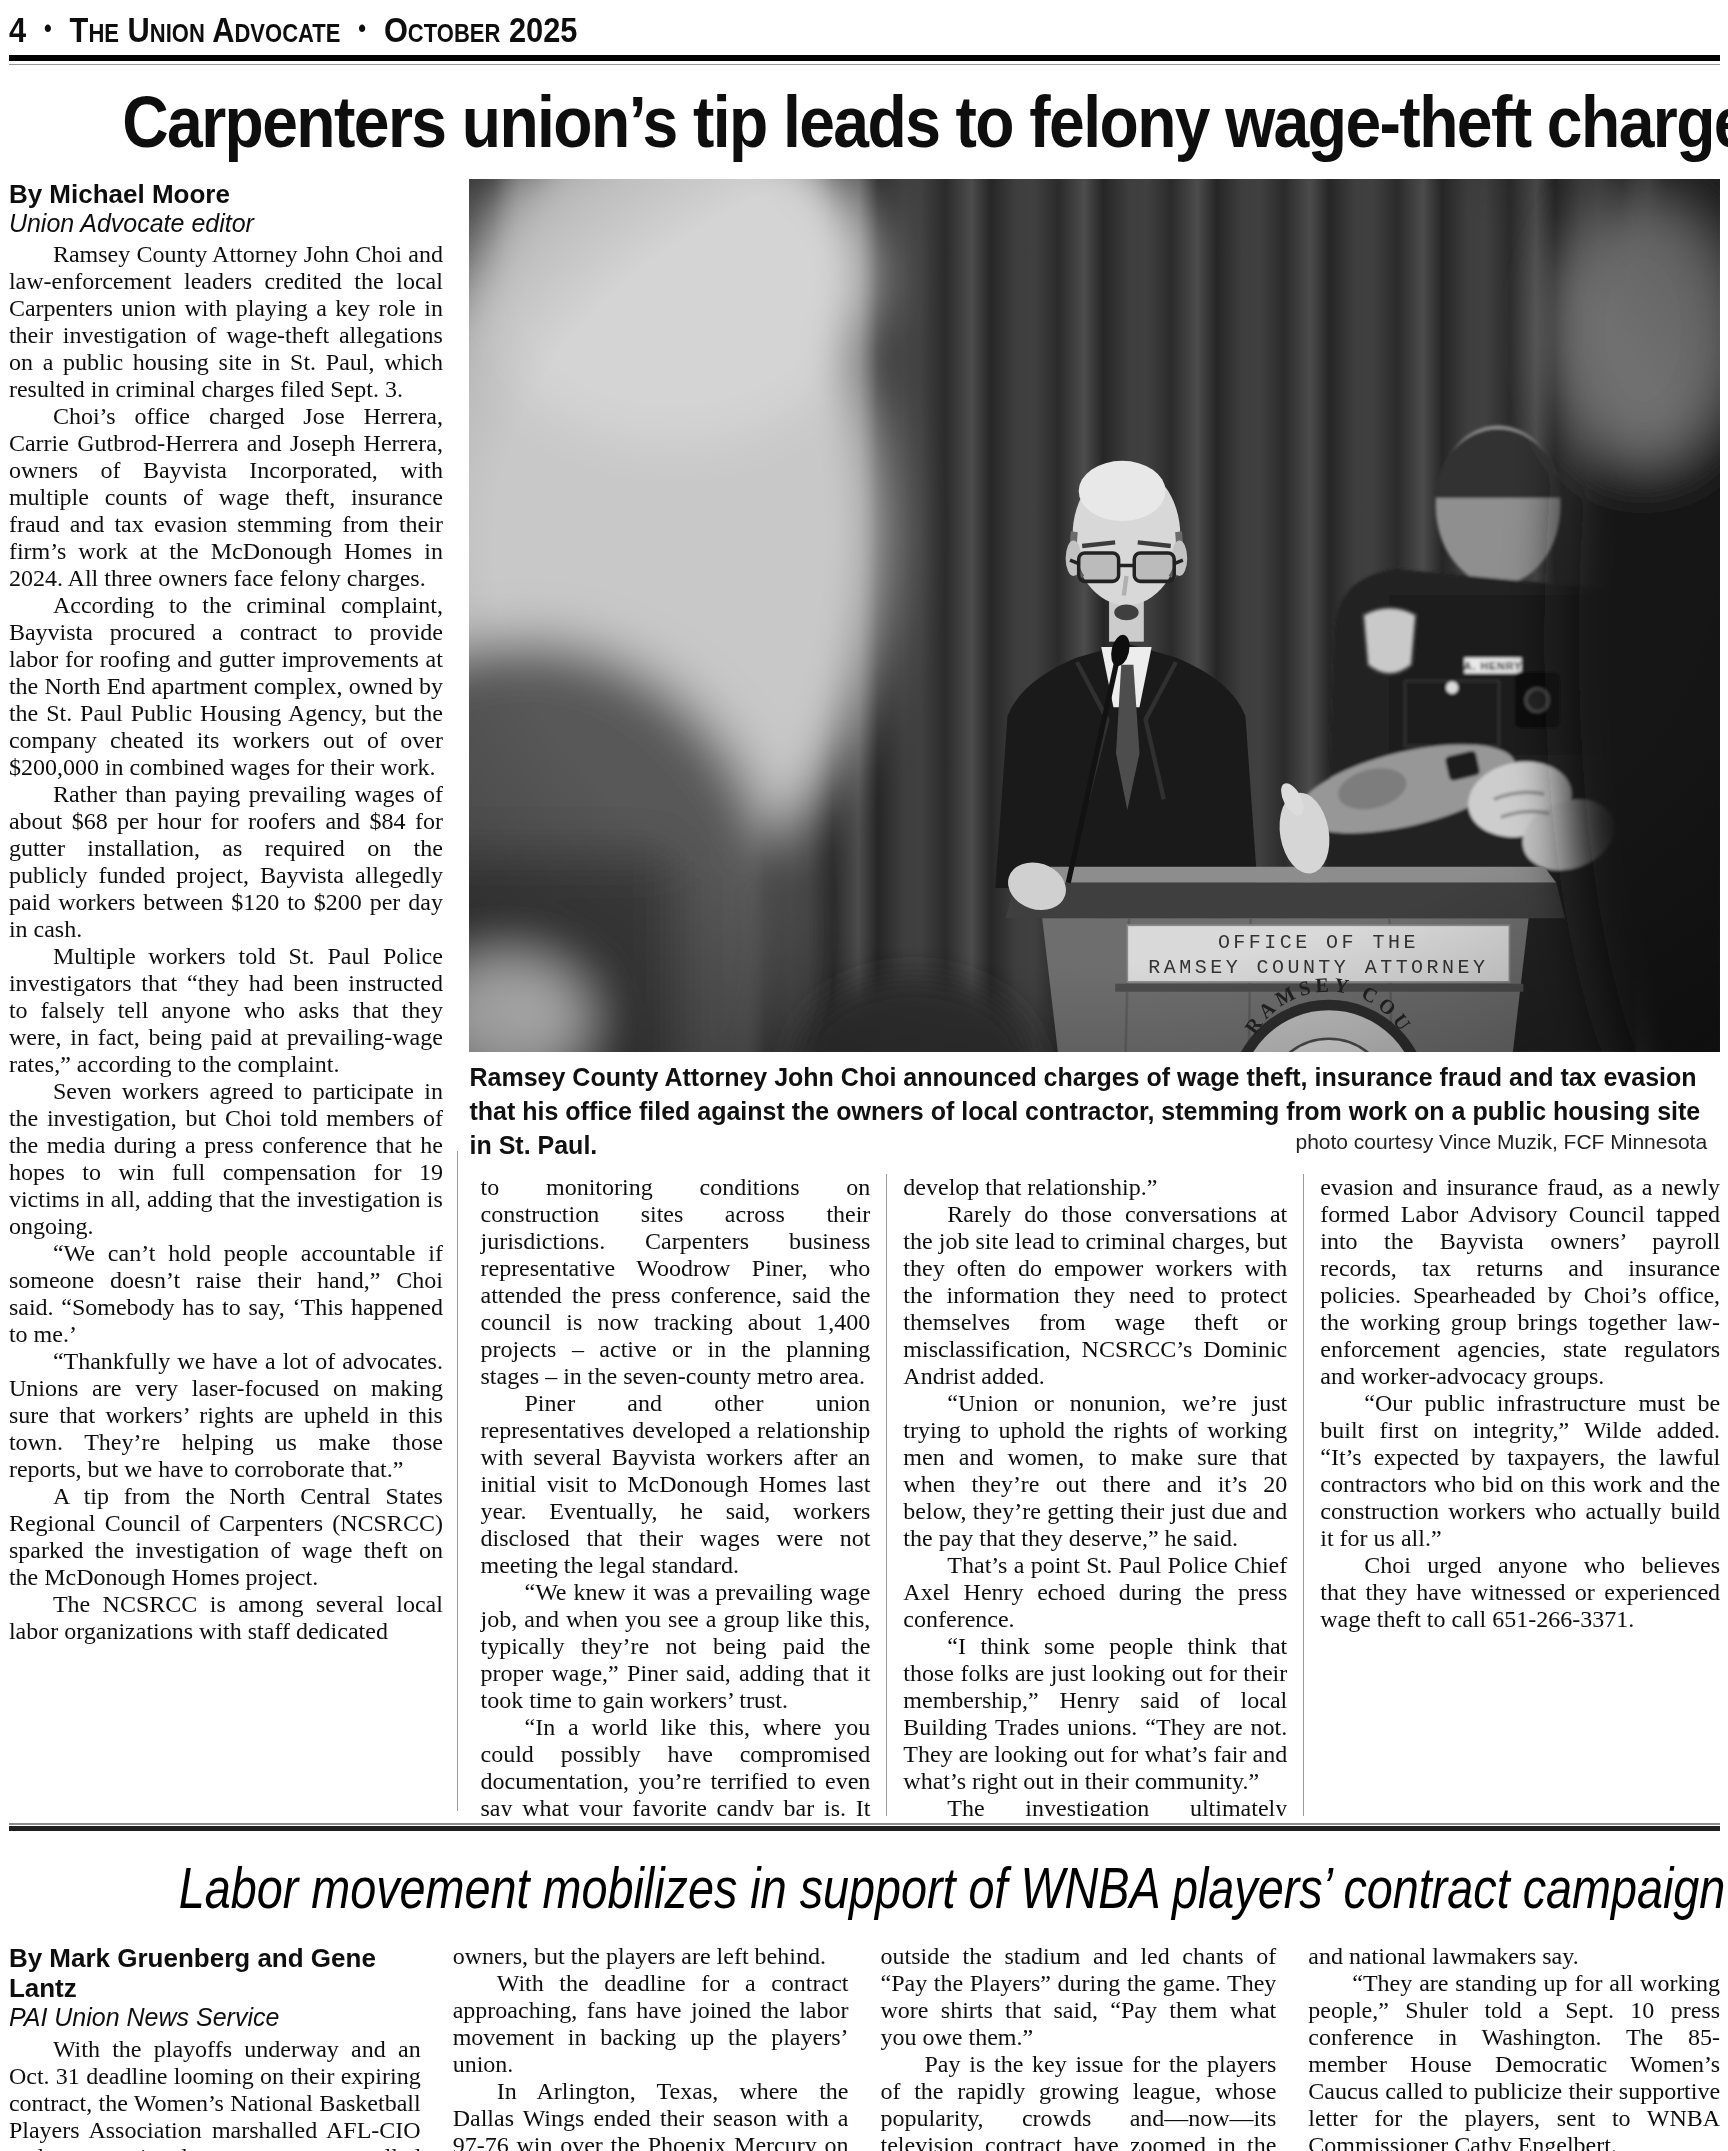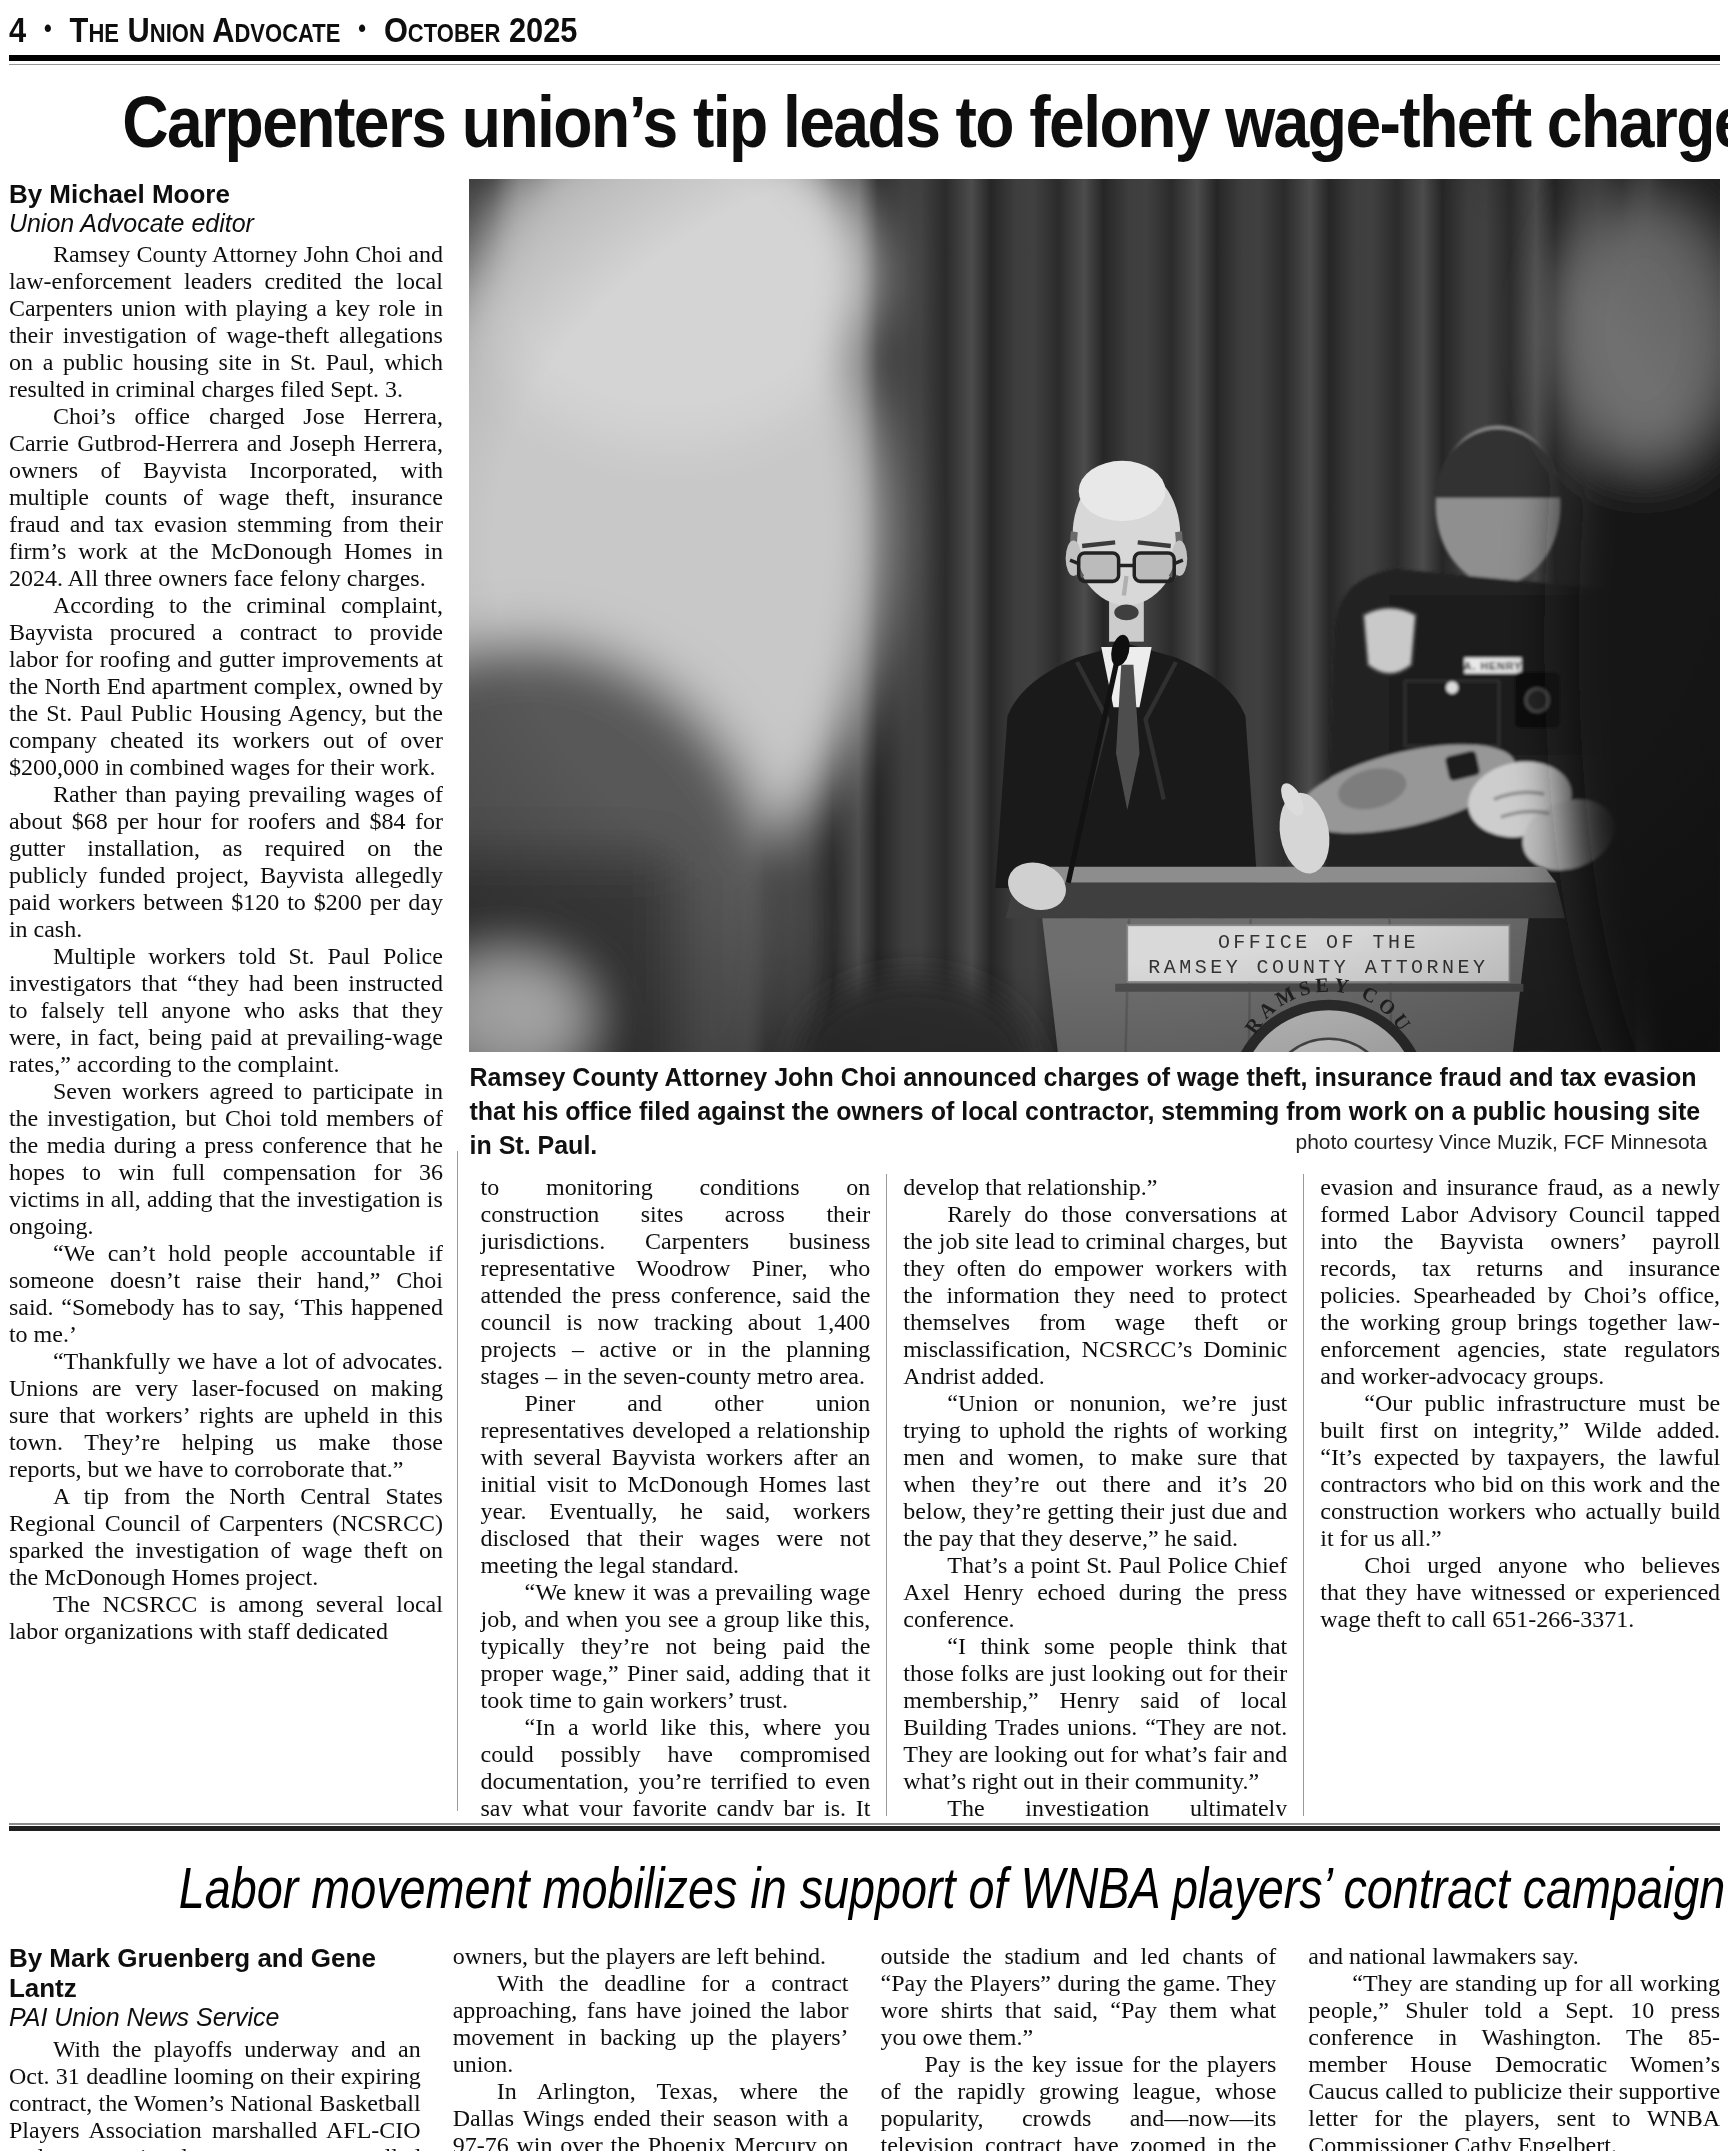--- a/index.html
+++ b/index.html
@@ -87,21 +87,21 @@
   <div class="article1">
     <div class="a1-col1 body-text">
       <div class="byline">By Michael Moore</div>
       <div class="byline-title">Union Advocate editor</div>
       <div>
           <p>Ramsey County Attorney John Choi and law-enforcement leaders credited the local Carpenters union with playing a key role in their investigation of wage-theft allegations on a public housing site in St. Paul, which resulted in criminal charges filed Sept. 3.</p>
           <p>Choi’s office charged Jose Herrera, Carrie Gutbrod-Herrera and Joseph Herrera, owners of Bayvista Incorporated, with multiple counts of wage theft, insurance fraud and tax evasion stemming from their firm’s work at the McDonough Homes in 2024. All three owners face felony charges.</p>
           <p>According to the criminal complaint, Bayvista procured a contract to provide labor for roofing and gutter improvements at the North End apartment complex, owned by the St. Paul Public Housing Agency, but the company cheated its workers out of over $200,000 in combined wages for their work.</p>
           <p>Rather than paying prevailing wages of about $68 per hour for roofers and $84 for gutter installation, as required on the publicly funded project, Bayvista allegedly paid workers between $120 to $200 per day in cash.</p>
           <p>Multiple workers told St. Paul Police investigators that “they had been instructed to falsely tell anyone who asks that they were, in fact, being paid at prevailing-wage rates,” according to the complaint.</p>
-          <p>Seven workers agreed to participate in the investigation, but Choi told members of the media during a press conference that he hopes to win full compensation for 36 victims in all, adding that the investigation is ongoing.</p>
+          <p>Seven workers agreed to participate in the investigation, but Choi told members of the media during a press conference that he hopes to win full compensation for 19 victims in all, adding that the investigation is ongoing.</p>
           <p>“We can’t hold people accountable if someone doesn’t raise their hand,” Choi said. “Somebody has to say, ‘This happened to me.’</p>
           <p>“Thankfully we have a lot of advocates. Unions are very laser-focused on making sure that workers’ rights are upheld in this town. They’re helping us make those reports, but we have to corroborate that.”</p>
           <p>A tip from the North Central States Regional Council of Carpenters (NCSRCC) sparked the investigation of wage theft on the McDonough Homes project.</p>
           <p>The NCSRCC is among several local labor organizations with staff dedicated</p>
         </div>
     </div>
 
     <div class="a1-right">
 
       <div class="photo">

